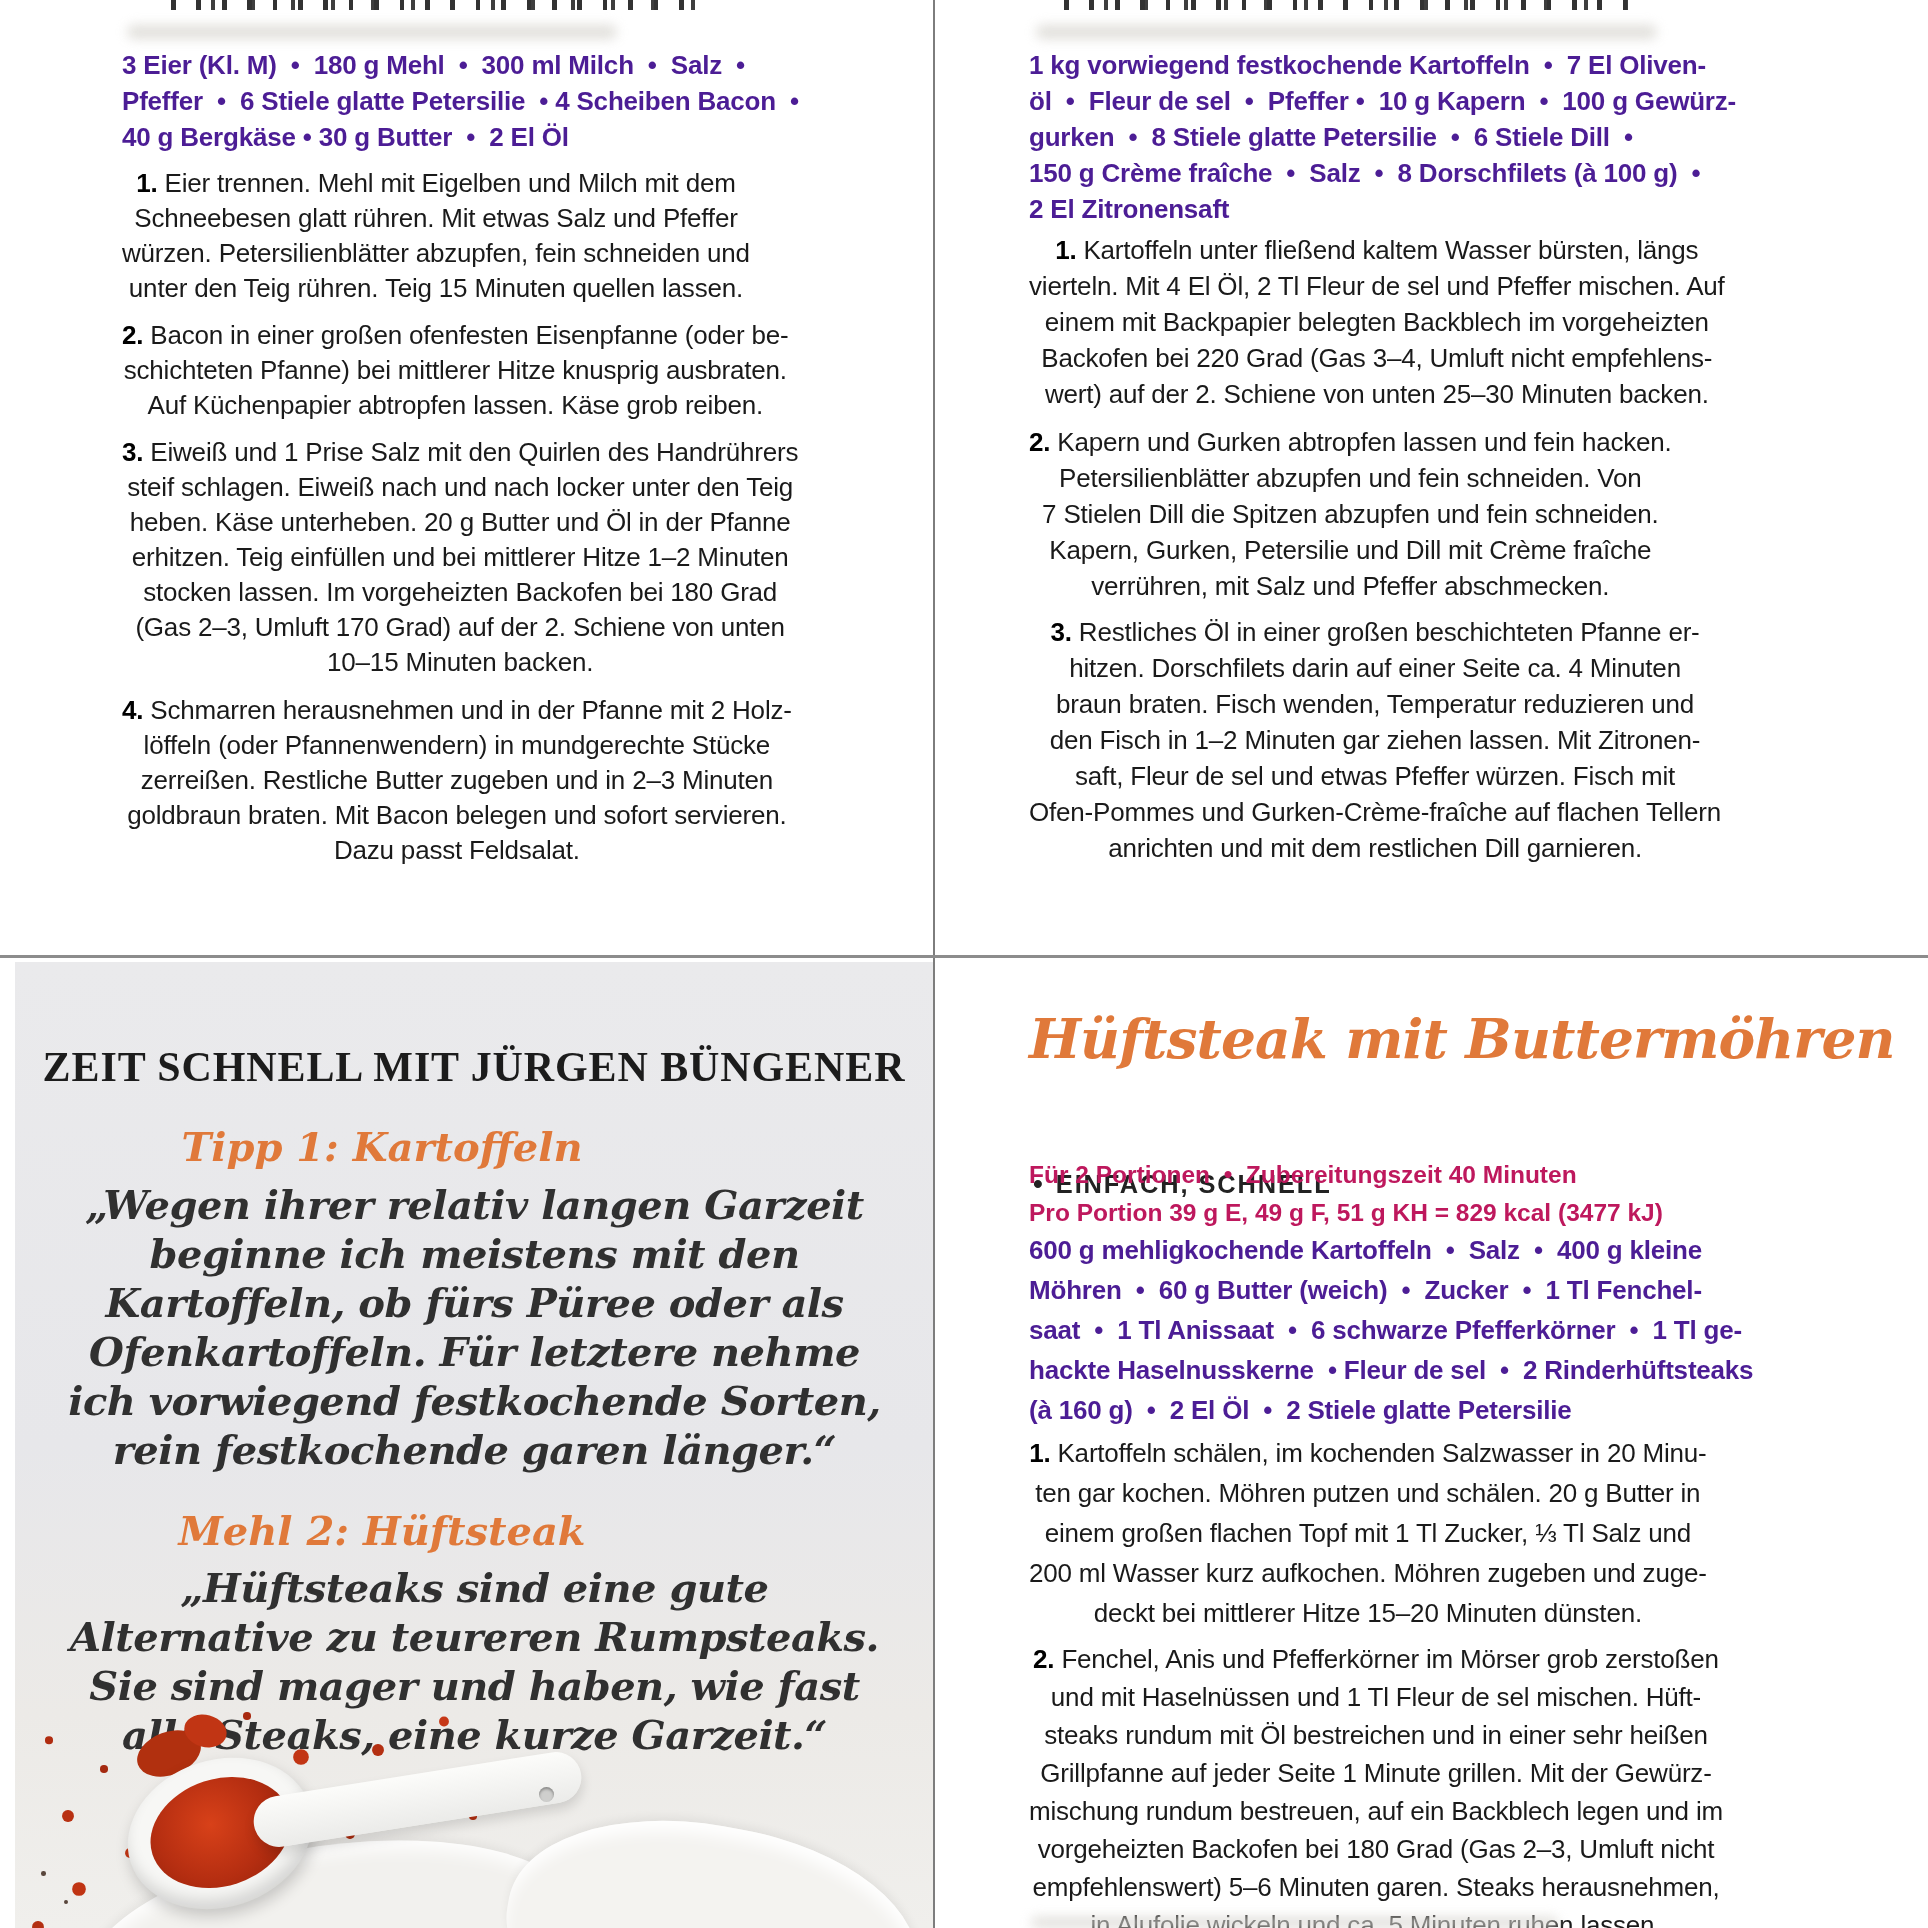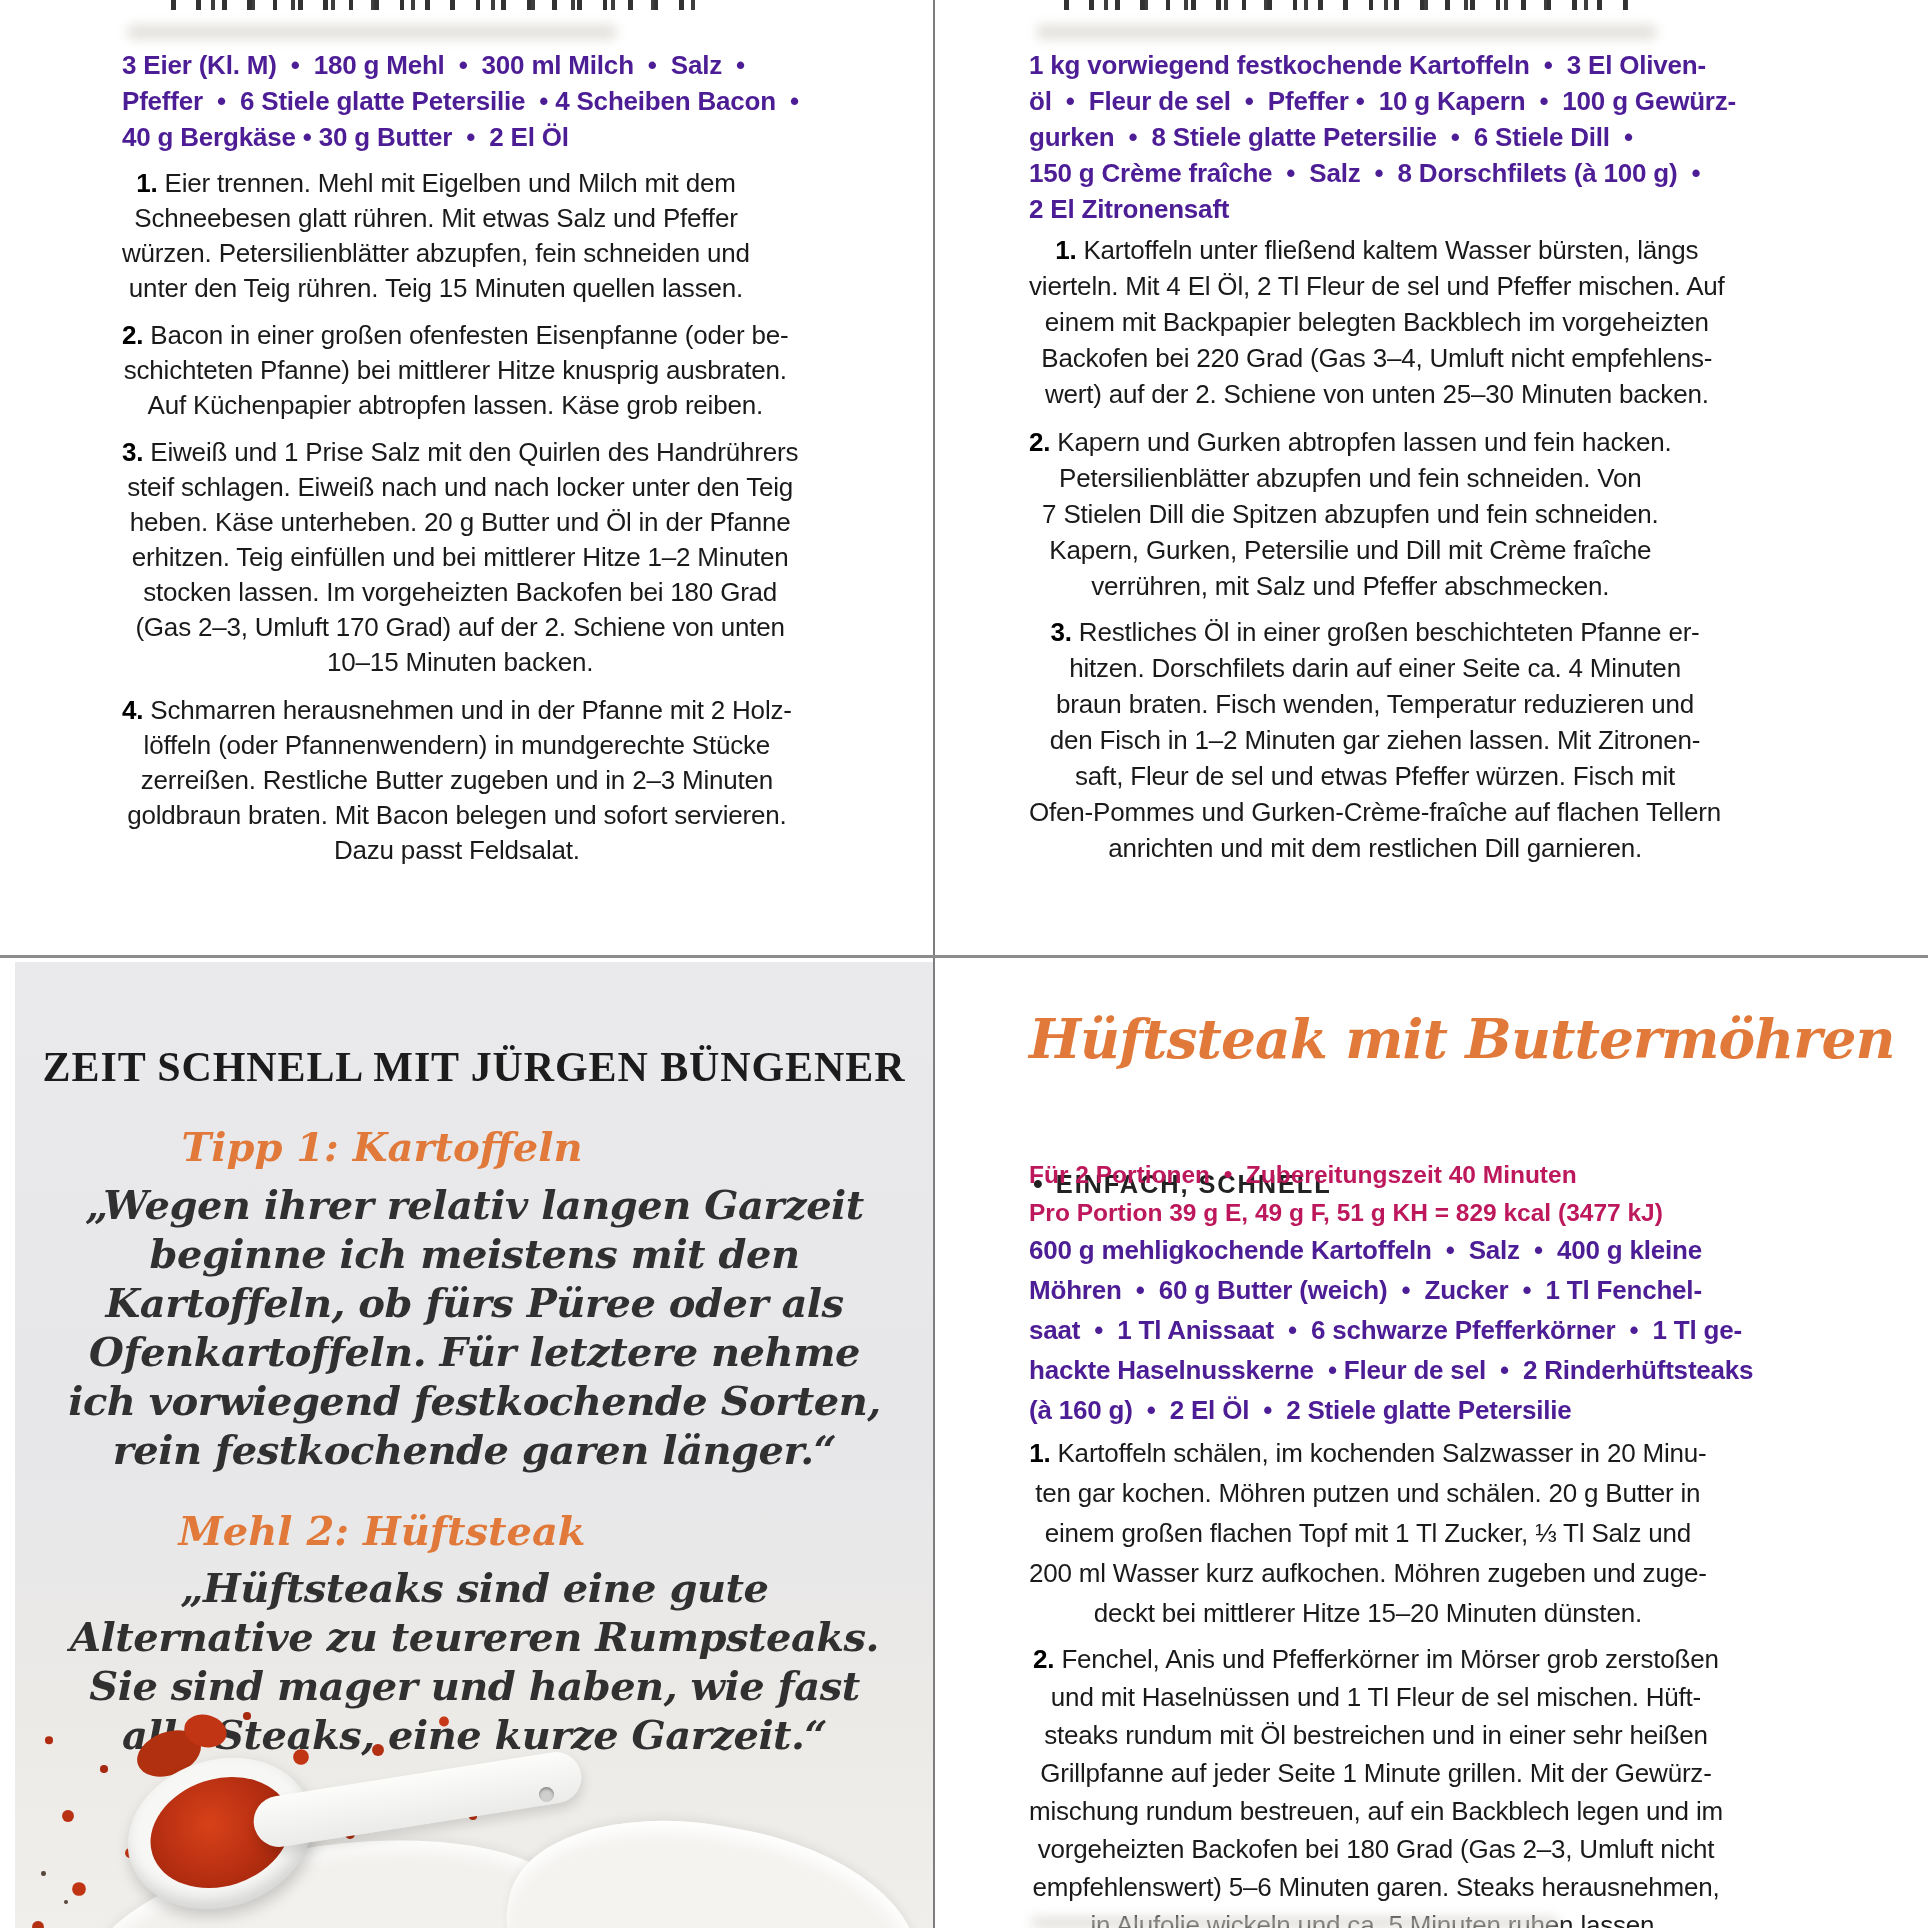--- a/index.html
+++ b/index.html
@@ -93,21 +93,21 @@
 stocken lassen. Im vorgeheizten Backofen bei 180 Grad
 (Gas 2–3, Umluft 170 Grad) auf der 2. Schiene von unten
 10–15 Minuten backen.</span></div>
 
   <div class="abs step" style="left:122px;top:693px;"><b>4.</b><span class="lines"> Schmarren herausnehmen und in der Pfanne mit 2 Holz-
 löffeln (oder Pfannenwendern) in mundgerechte Stücke
 zerreißen. Restliche Butter zugeben und in 2–3 Minuten
 goldbraun braten. Mit Bacon belegen und sofort servieren.
 Dazu passt Feldsalat.</span></div>
 
-  <div class="abs ing lines" style="left:1029px;top:47px;">1 kg vorwiegend festkochende Kartoffeln  •  3 El Oliven-
+  <div class="abs ing lines" style="left:1029px;top:47px;">1 kg vorwiegend festkochende Kartoffeln  •  7 El Oliven-
 öl  •  Fleur de sel  •  Pfeffer •  10 g Kapern  •  100 g Gewürz-
 gurken  •  8 Stiele glatte Petersilie  •  6 Stiele Dill  •
 150 g Crème fraîche  •  Salz  •  8 Dorschfilets (à 100 g)  •
 2 El Zitronensaft</div>
 
   <div class="abs step" style="left:1029px;top:232px;line-height:36px;"><b>1.</b><span class="lines"> Kartoffeln unter fließend kaltem Wasser bürsten, längs
 vierteln. Mit 4 El Öl, 2 Tl Fleur de sel und Pfeffer mischen. Auf
 einem mit Backpapier belegten Backblech im vorgeheizten
 Backofen bei 220 Grad (Gas 3–4, Umluft nicht empfehlens-
 wert) auf der 2. Schiene von unten 25–30 Minuten backen.</span></div>

